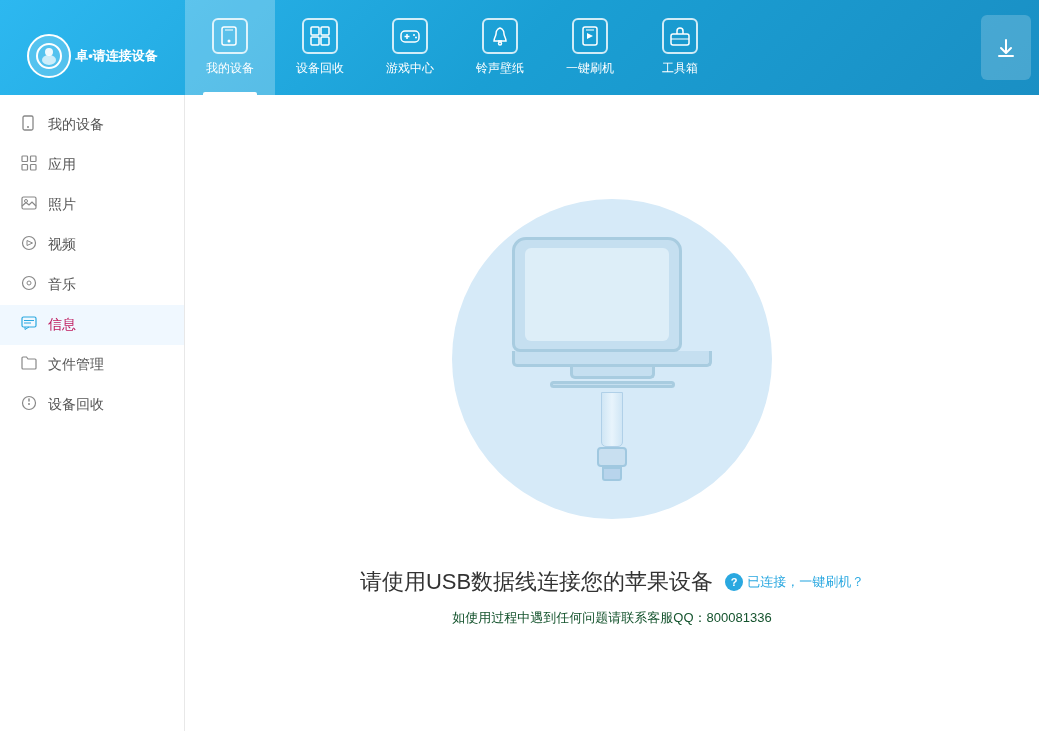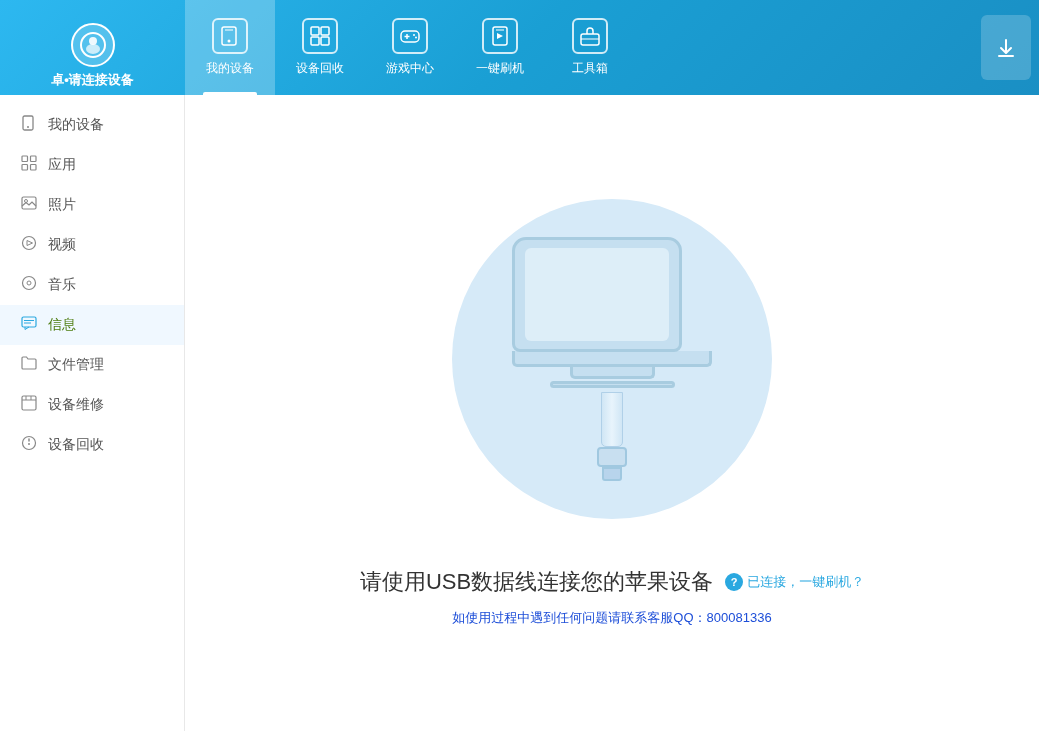--- a/index.html
+++ b/index.html
@@ -23,21 +23,21 @@
     .header {
       position: absolute; top: 0; left: 0; right: 0; height: 95px;
       background: linear-gradient(135deg, #2db8f0 0%, #1a9fd4 50%, #1a8fc4 100%);
       display: flex; align-items: stretch;
     }
 
     
     .logo-area {
       width: 185px; min-width: 185px;
       display: flex; align-items: center; justify-content: center;
-      flex-direction: column; gap: 4px;
+      flex-direction: row; gap: 4px;
       padding-top: 16px;
       border-radius: 11px;
     }
     .logo-icon {
       width: 44px; height: 44px;
       border: 2px solid white;
       border-radius: 50%;
       background: rgba(255,255,255,0.2);
       display: flex; align-items: center; justify-content: center;
       font-size: 22px; color: white;
@@ -124,21 +124,21 @@
       display: flex; align-items: center; gap: 4px;
       color: #2aa8e0; font-size: 13px; cursor: pointer;
     }
     .hint-icon {
       width: 18px; height: 18px; border-radius: 50%;
       background: #2aa8e0; color: white;
       display: flex; align-items: center; justify-content: center;
       font-size: 11px; font-weight: bold;
     }
     .support-text {
-      font-size: 13px; color: #1d4ed8;
+      font-size: 13px; color: #14532d;
     }
   </style>
 </head>
 <body>
 
 <div class="title-bar">
   <div class="title-bar-controls">
     <button class="title-bar-btn">−</button>
     <button class="title-bar-btn">□</button>
     <button class="title-bar-btn close">✕</button>
@@ -189,20 +189,30 @@
           <rect x="2" y="6" width="18" height="11" rx="4" stroke="white" stroke-width="1.5" fill="none"></rect>
           <line x1="8" y1="9" x2="8" y2="14" stroke="white" stroke-width="1.5"></line>
           <line x1="5.5" y1="11.5" x2="10.5" y2="11.5" stroke="white" stroke-width="1.5"></line>
           <circle cx="15" cy="10" r="1" fill="white"></circle>
           <circle cx="17" cy="12.5" r="1" fill="white"></circle>
         </svg>
       </div>
       <span class="nav-label">游戏中心</span>
     </div>
 
+    <div class="nav-item">
+      <div class="nav-icon">
+        <svg width="22" height="22" viewBox="0 0 22 22" fill="none">
+          <path d="M11 3 C11 3 7 4 7 9 C7 11 5 13 5 16 L17 16 C17 13 15 11 15 9 C15 4 11 3 11 3Z" stroke="white" stroke-width="1.5" fill="none"></path>
+          <line x1="9" y1="16" x2="13" y2="16" stroke="white" stroke-width="1.5"></line>
+          <circle cx="11" cy="18.5" r="1.5" stroke="white" stroke-width="1.5" fill="none"></circle>
+        </svg>
+      </div>
+      <span class="nav-label">铃声壁纸</span>
+    </div>
 
     <div class="nav-item">
       <div class="nav-icon">
         <svg width="22" height="22" viewBox="0 0 22 22" fill="none">
           <rect x="4" y="2" width="14" height="18" rx="2" stroke="white" stroke-width="1.5" fill="none"></rect>
           <path d="M8 8 L14 11 L8 14 Z" fill="white"></path>
           <line x1="7" y1="5" x2="15" y2="5" stroke="white" stroke-width="1"></line>
         </svg>
       </div>
       <span class="nav-label">一键刷机</span>
@@ -287,43 +297,32 @@
 
   <div class="sidebar-item active">
     <span class="sidebar-icon" style="color:#2aa8e0">
       <svg width="16" height="16" viewBox="0 0 16 16" fill="none">
         <rect x="1" y="2" width="14" height="10" rx="1.5" stroke="#2aa8e0" stroke-width="1.2" fill="none"></rect>
         <line x1="3" y1="5.5" x2="13" y2="5.5" stroke="#2aa8e0" stroke-width="1"></line>
         <line x1="3" y1="8" x2="10" y2="8" stroke="#2aa8e0" stroke-width="1"></line>
         <path d="M4 12 L4 14.5 L8 12" stroke="#2aa8e0" stroke-width="1" fill="none"></path>
       </svg>
     </span>
-    <span style="color:#4d7c0f">信息</span>
+    <span style="color:#be185d">信息</span>
   </div>
 
   <div class="sidebar-item">
     <span class="sidebar-icon">
       <svg width="16" height="16" viewBox="0 0 16 16" fill="none">
         <path d="M1 4 L1 13 C1 13.5 1.5 14 2 14 L14 14 C14.5 14 15 13.5 15 13 L15 5 C15 4.5 14.5 4 14 4 L7 4 L5.5 2 L2 2 C1.5 2 1 2.5 1 3 Z" stroke="#888" stroke-width="1.2" fill="none"></path>
       </svg>
     </span>
     <span>文件管理</span>
   </div>
 
-  <div class="sidebar-item">
-    <span class="sidebar-icon">
-      <svg width="16" height="16" viewBox="0 0 16 16" fill="none">
-        <rect x="1" y="1" width="14" height="14" rx="1.5" stroke="#888" stroke-width="1.2" fill="none"></rect>
-        <line x1="1" y1="5" x2="15" y2="5" stroke="#888" stroke-width="1"></line>
-        <line x1="5" y1="1" x2="5" y2="5" stroke="#888" stroke-width="1"></line>
-        <line x1="10" y1="1" x2="10" y2="5" stroke="#888" stroke-width="1"></line>
-      </svg>
-    </span>
-    <span>设备维修</span>
-  </div>
 
   <div class="sidebar-item">
     <span class="sidebar-icon">
       <svg width="16" height="16" viewBox="0 0 16 16" fill="none">
         <circle cx="8" cy="8" r="6.5" stroke="#888" stroke-width="1.2" fill="none"></circle>
         <path d="M8 4 L8 6" stroke="#888" stroke-width="1.5" stroke-linecap="round"></path>
         <circle cx="8" cy="9" r="1" fill="#888"></circle>
       </svg>
     </span>
     <span>设备回收</span>

